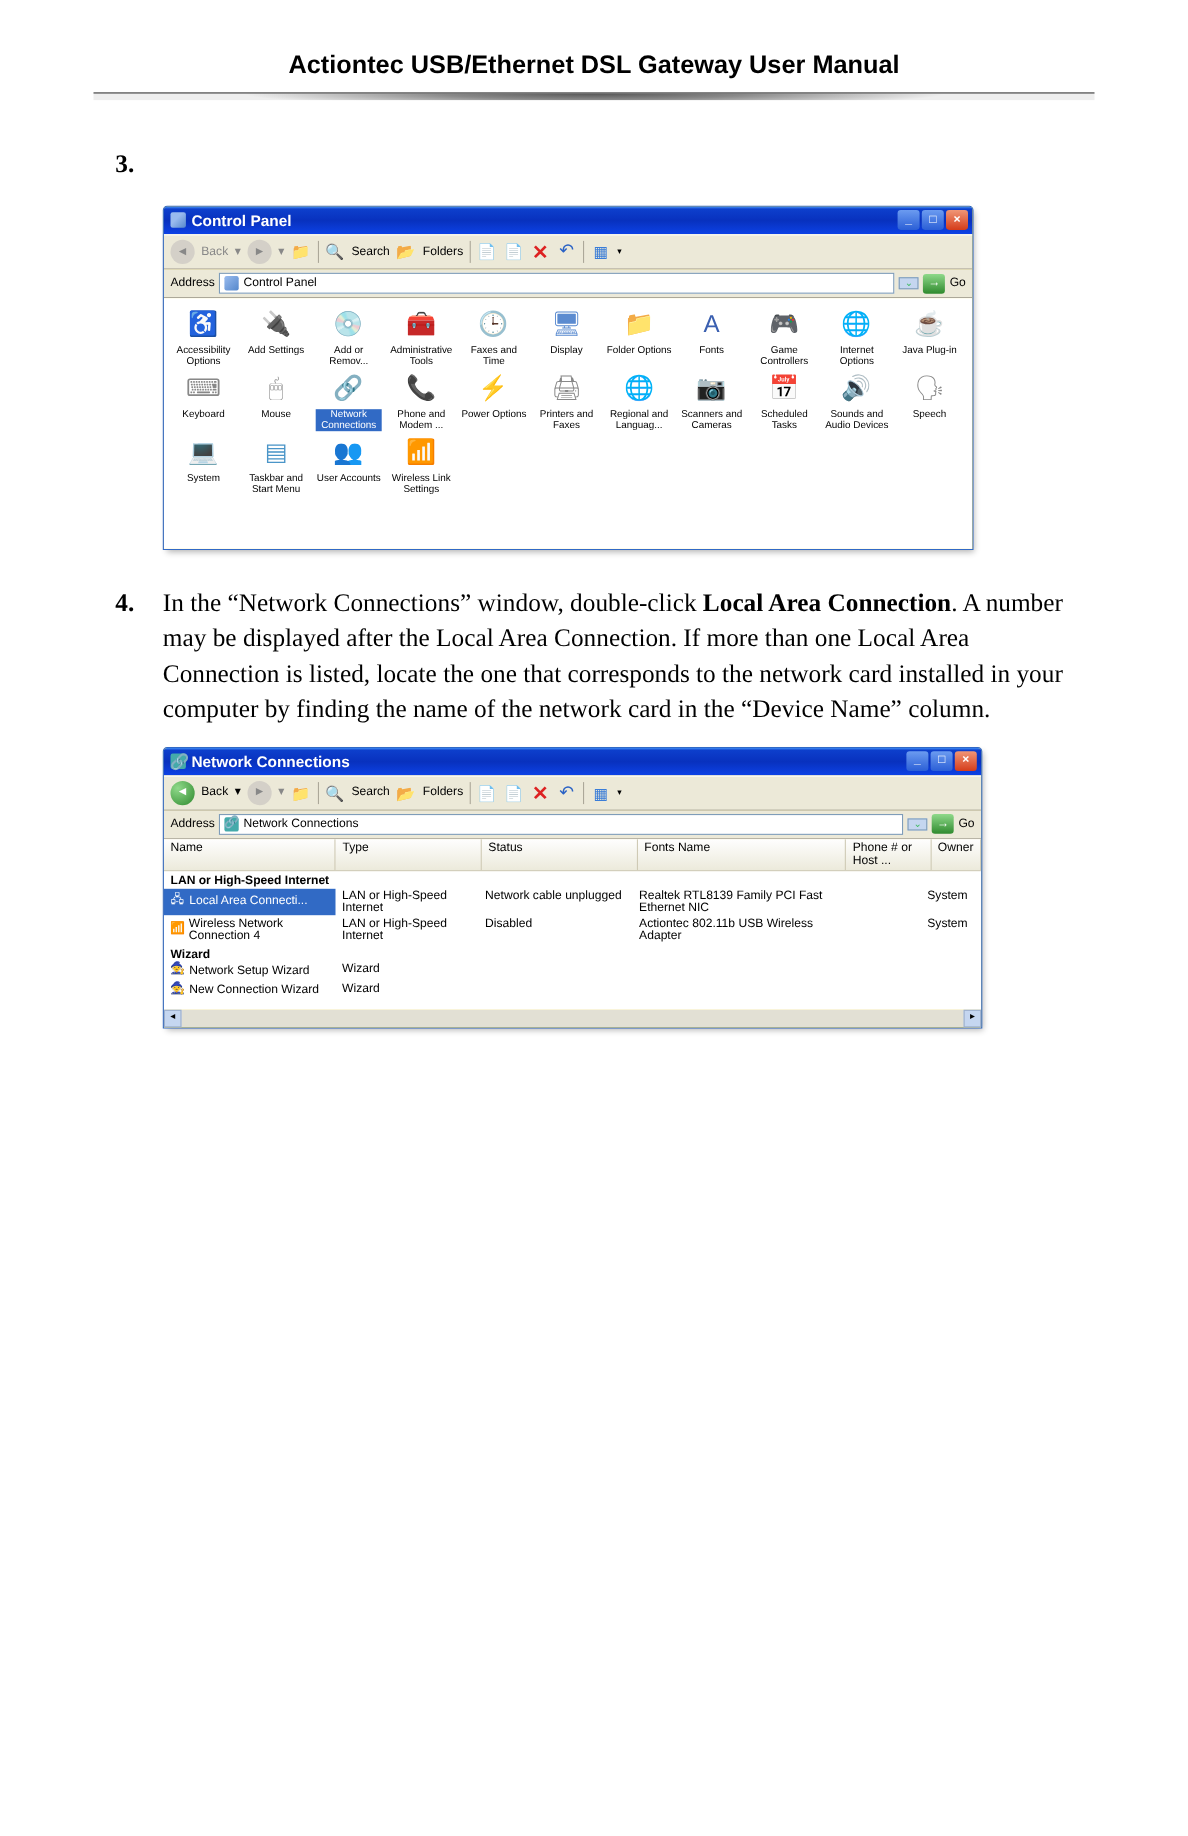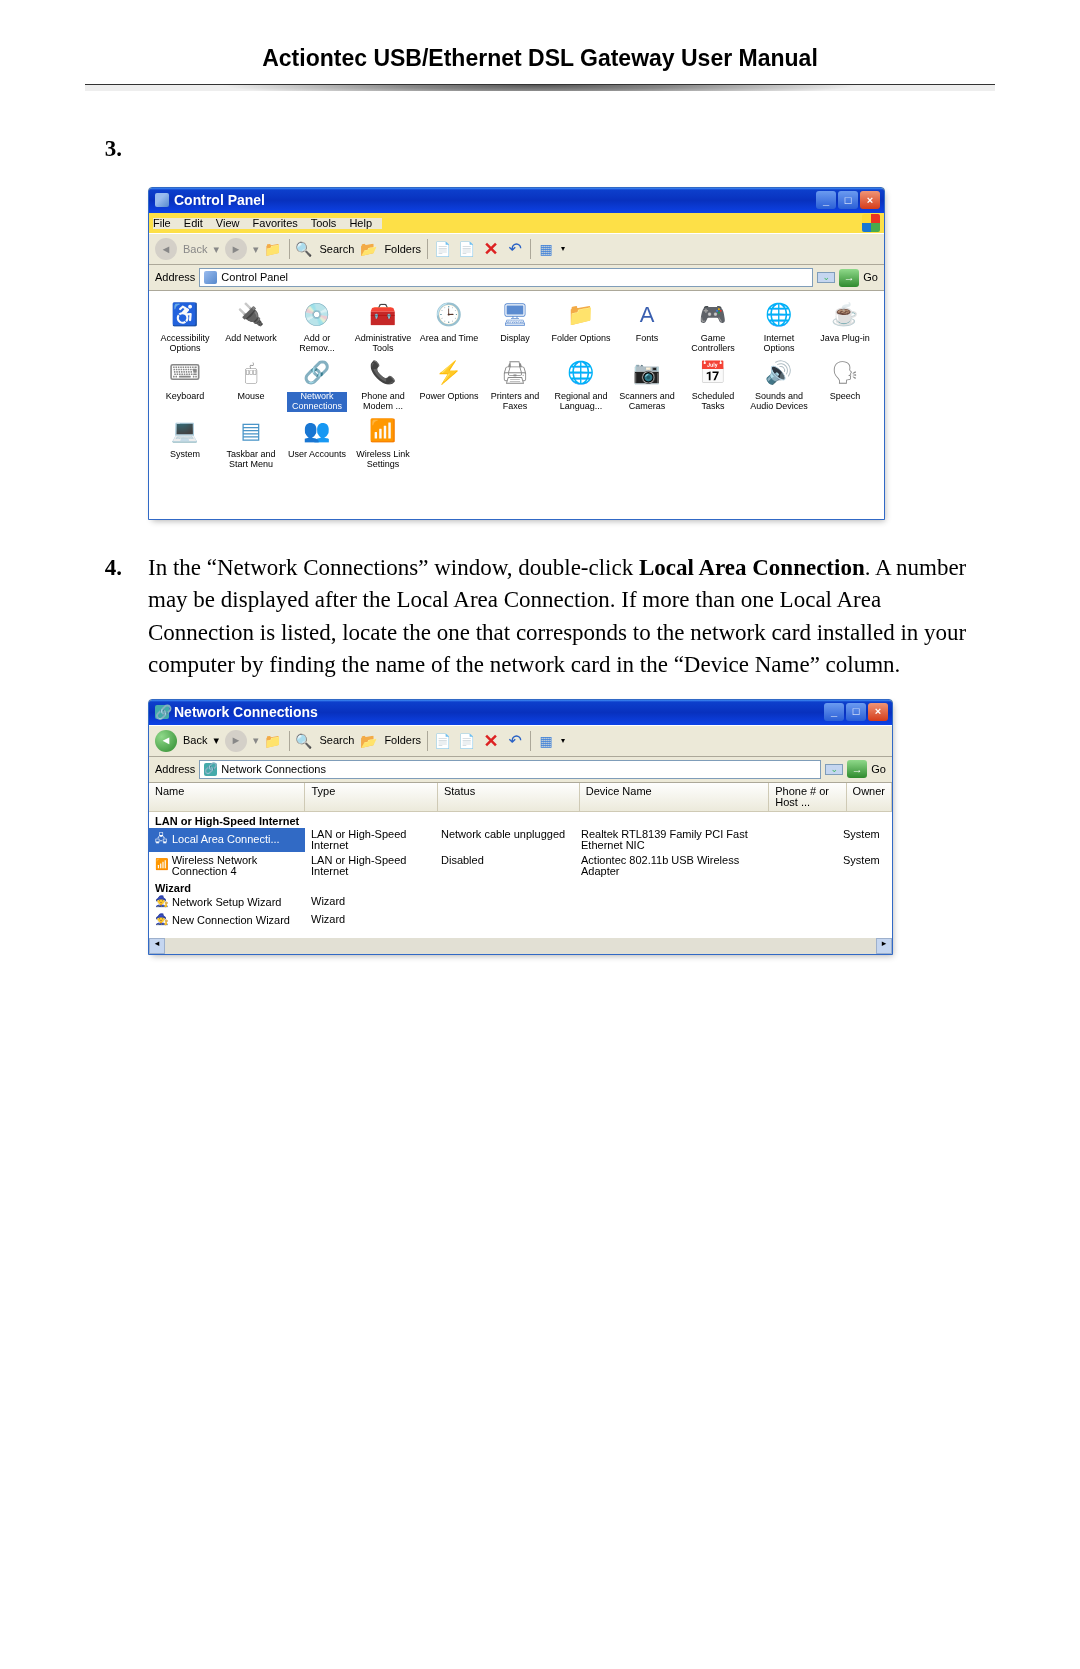--- a/index.html
+++ b/index.html
@@ -70,31 +70,20 @@
     <div class="win cpwin">
       <div class="titlebar">
         <span class="wic" style="background:linear-gradient(135deg,#9be 40%,#58c);"></span>
         <span>Control Panel</span>
         <div class="winbtns">
           <div class="wbtn m">_</div>
           <div class="wbtn m">□</div>
           <div class="wbtn c">×</div>
         </div>
       </div>
-      <div class="menurow">
-         <div class="menubar" style="border:0;padding:0;">
-           <span>File</span>
-           <span>Edit</span>
-           <span>View</span>
-           <span>Favorites</span>
-           <span>Tools</span>
-           <span>Help</span>
-         </div>
-         <span class="winflag"></span>
-      </div>
       <div class="toolbar">
         <span class="tbtn gd">◄</span>
         <span style="color:#888">Back</span>
         <span style="color:#888">▾</span>
         <span class="tbtn gd">►</span>
         <span style="color:#888">▾</span>
         <span class="ticon" style="color:#3a8a3a">📁</span>
         <span style="width:1px;height:20px;background:#aca899;"></span>
         <span class="ticon">🔍</span>
           <span>Search</span>
@@ -120,33 +109,33 @@
         <span>Go</span>
       </div>
       <div class="cpbody">
         <div class="cpgrid" id="cpgrid">
             <div class="cpitem">
               <div class="cpicon" style="color:#3a9a3a">♿</div>
               <div class="cplabel">Accessibility Options</div>
             </div>
             <div class="cpitem">
               <div class="cpicon" style="color:#777">🔌</div>
-              <div class="cplabel">Add Network</div>
+              <div class="cplabel">Add Settings</div>
             </div>
             <div class="cpitem">
               <div class="cpicon" style="color:#5b8bd0">💿</div>
               <div class="cplabel">Add or Remov...</div>
             </div>
             <div class="cpitem">
               <div class="cpicon" style="color:#b96a36">🧰</div>
               <div class="cplabel">Administrative Tools</div>
             </div>
             <div class="cpitem">
               <div class="cpicon" style="color:#5b8bd0">🕒</div>
-              <div class="cplabel">Area and Time</div>
+              <div class="cplabel">Faxes and Time</div>
             </div>
             <div class="cpitem">
               <div class="cpicon" style="color:#5b8bd0">🖥</div>
               <div class="cplabel">Display</div>
             </div>
             <div class="cpitem">
               <div class="cpicon" style="color:#e8c252">📁</div>
               <div class="cplabel">Folder Options</div>
             </div>
             <div class="cpitem">
@@ -272,21 +261,21 @@
         </div>
         <div class="dropbtn">⌄</div>
         <div class="gobtn">→</div>
         <span>Go</span>
       </div>
       <div class="ncbody">
         <div class="ncheader">
           <div style="width:156px">Name</div>
           <div style="width:130px">Type</div>
           <div style="width:140px">Status</div>
-          <div style="width:192px">Device Name</div>
+          <div style="width:192px">Fonts Name</div>
           <div style="width:70px">Phone # or Host ...</div>
           <div style="flex:1">Owner</div>
         </div>
         <div class="ncgroup">LAN or High-Speed Internet</div>
         <div id="ncrows1">
             <div class="ncrow sel">
               <div class="c0">
                 <span class="sic">🖧</span>
                 <span>Local Area Connecti...</span>
               </div>

